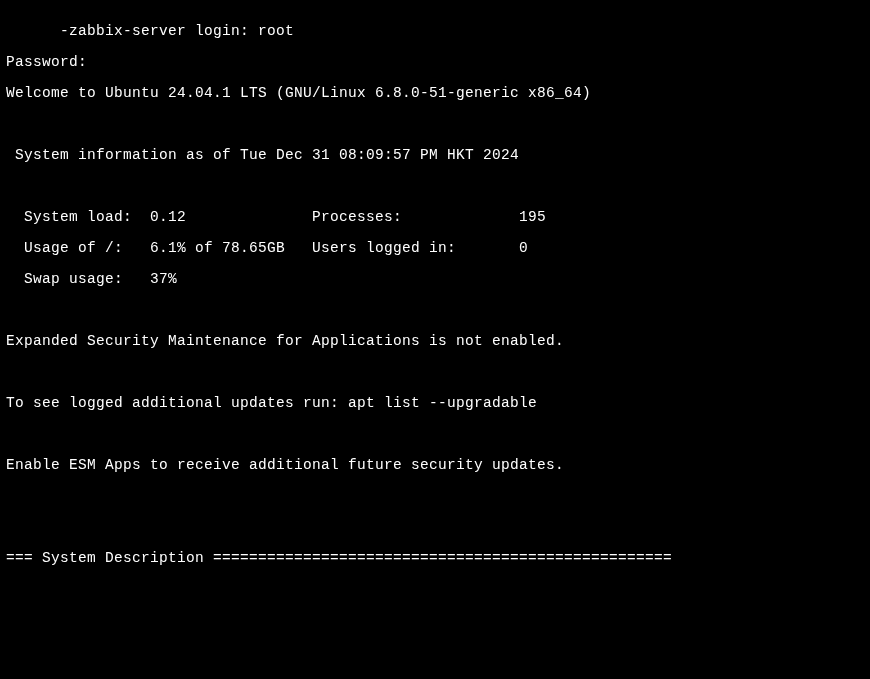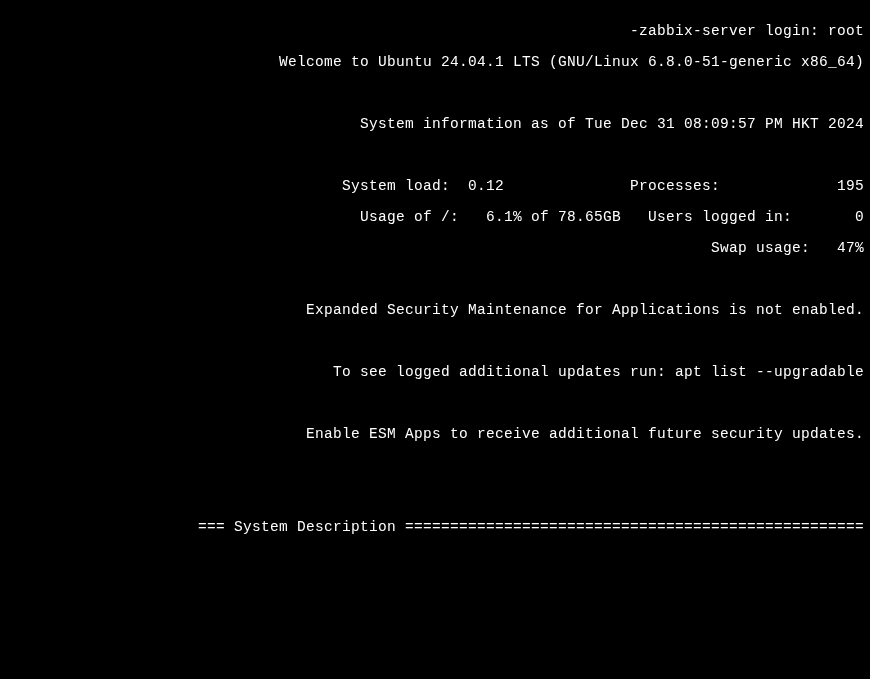--- a/index.html
+++ b/index.html
@@ -18,35 +18,35 @@
       height: 679px;
       overflow: hidden;
       letter-spacing: 0.3px;
     }
     .terminal {
       white-space: pre;
     }
     .line {
       display: block;
       min-height: 15.5px;
-      text-align: right;
     }
   </style>
 </head>
 <body>
 
 <div class="terminal">
 <span class="line">      -zabbix-server login: root</span>
+<span class="line">Password:</span>
 <span class="line">Welcome to Ubuntu 24.04.1 LTS (GNU/Linux 6.8.0-51-generic x86_64)</span>
 <span class="line"> </span>
 <span class="line"> System information as of Tue Dec 31 08:09:57 PM HKT 2024</span>
 <span class="line"> </span>
 <span class="line">  System load:  0.12              Processes:             195</span>
 <span class="line">  Usage of /:   6.1% of 78.65GB   Users logged in:       0</span>
-<span class="line">  Swap usage:   47%</span>
+<span class="line">  Swap usage:   37%</span>
 <span class="line"> </span>
 <span class="line">Expanded Security Maintenance for Applications is not enabled.</span>
 <span class="line"> </span>
 <span class="line">To see logged additional updates run: apt list --upgradable</span>
 <span class="line"> </span>
 <span class="line">Enable ESM Apps to receive additional future security updates.</span>
 <span class="line"> </span>
 <span class="line"> </span>
 <span class="line">=== System Description ===================================================</span>
 

